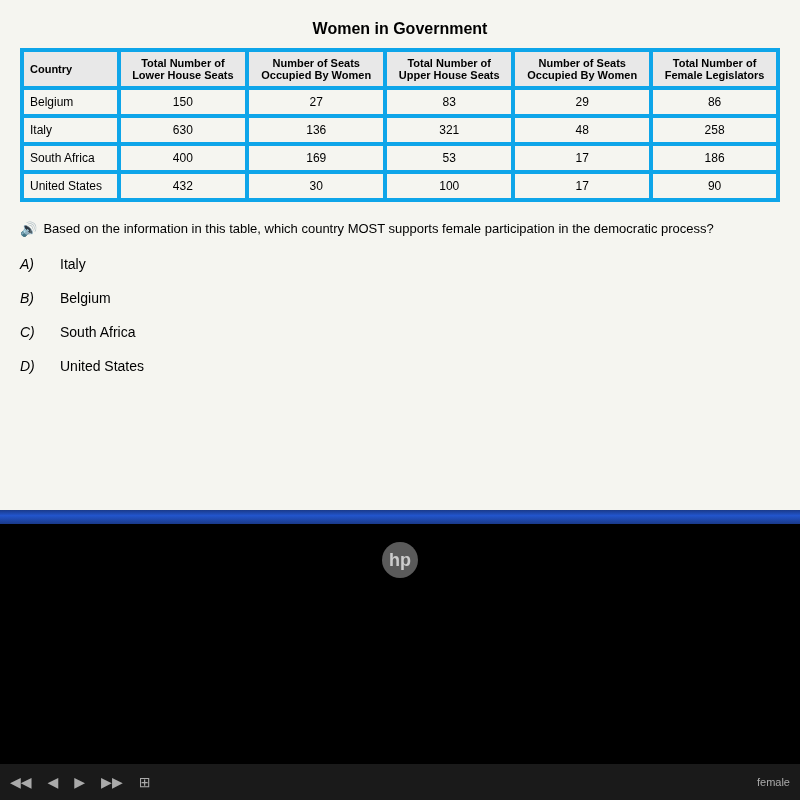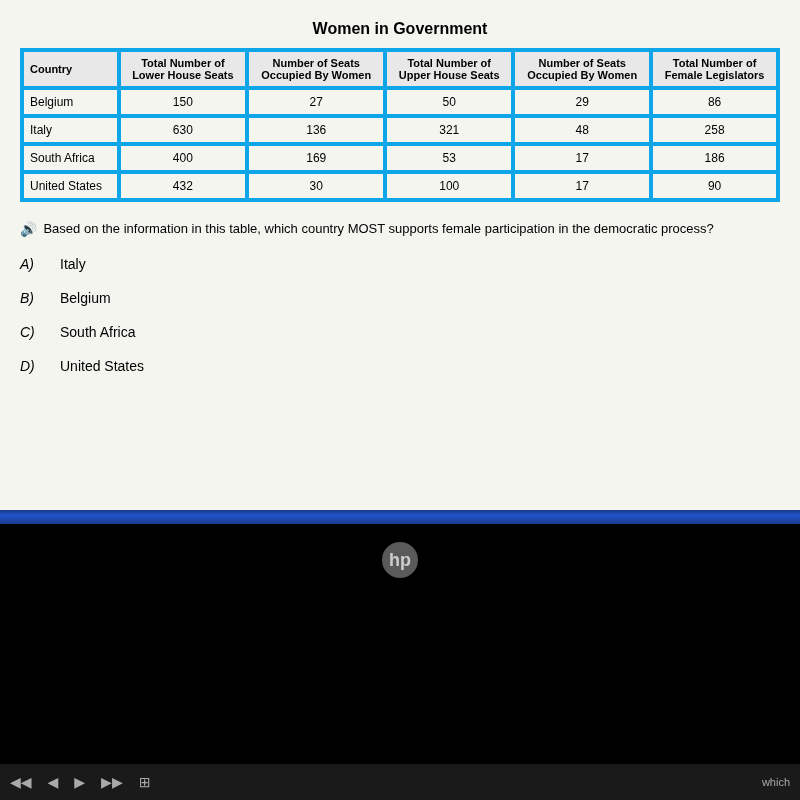--- a/index.html
+++ b/index.html
@@ -200,21 +200,21 @@
           <th>Total Number of<br>Upper House Seats</th>
           <th>Number of Seats<br>Occupied By Women</th>
           <th>Total Number of<br>Female Legislators</th>
         </tr>
       </thead>
       <tbody id="table-body">
       <tr>
             <td>Belgium</td>
             <td>150</td>
             <td>27</td>
-            <td>50</td>
+            <td>83</td>
             <td>29</td>
             <td>86</td>
           </tr>
           <tr>
             <td>Italy</td>
             <td>630</td>
             <td>136</td>
             <td>321</td>
             <td>48</td>
             <td>258</td>
@@ -274,17 +274,17 @@
 
   <div class="taskbar-area">
     <div class="taskbar-icons">
       <span class="taskbar-icon">◀◀</span>
       <span class="taskbar-icon">◀</span>
       <span class="taskbar-icon">▶</span>
       <span class="taskbar-icon">▶▶</span>
       <span class="taskbar-icon">⊞</span>
     </div>
     <div class="taskbar-right">
-      <span>which</span>
+      <span>female</span>
     </div>
   </div>
 
 </div>
 
 </body></html>

